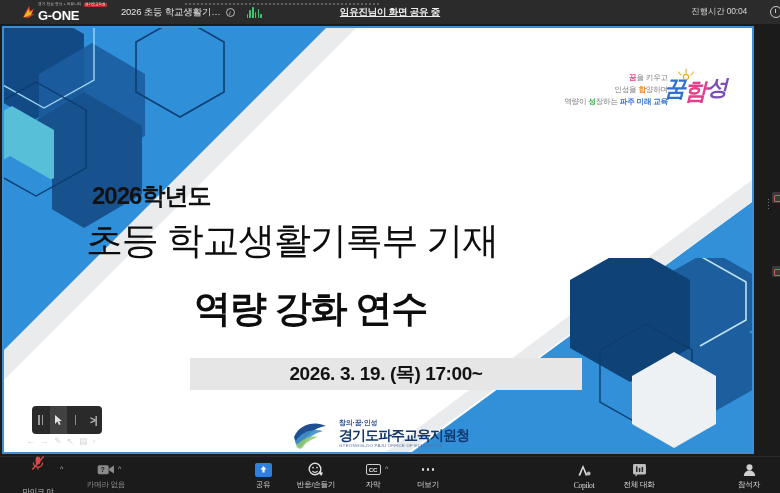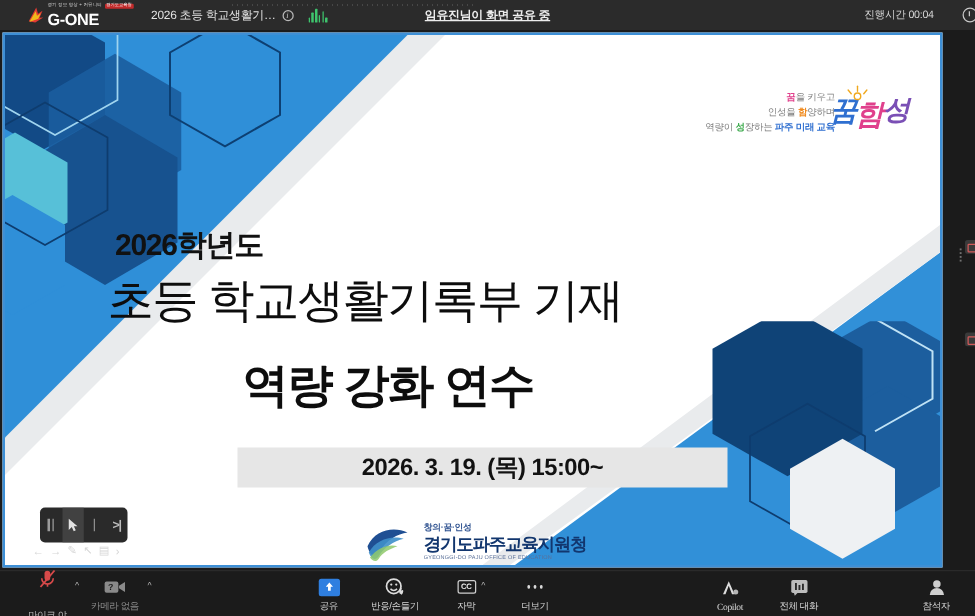--- a/index.html
+++ b/index.html
@@ -338,21 +338,21 @@
               <circle cx="22" cy="9" r="2.6" fill="none" stroke="#f0a81d" stroke-width="1.1"></circle>
             </svg>
           </div>
         </div>
 
         <div class="t-year">2026학년도</div>
         <div class="t-main1">초등 학교생활기록부 기재</div>
         <div class="t-main2">역량 강화 연수</div>
 
         <div class="date-band">
-          <span>2026. 3. 19. (목) 15:00~</span>
+          <span>2026. 3. 19. (목) 17:00~</span>
         </div>
 
         <div class="edu-logo">
           <div class="edu-mark">
             <svg width="40" height="34" viewBox="0 0 40 34">
               <path d="M2 20 C8 6, 24 4, 34 9 C26 10, 17 15, 12 24 C8 30, 4 28, 2 20 Z" fill="#1f4f93"></path>
               <path d="M3 25 C9 14, 22 11, 31 14 C23 16, 15 21, 11 28 C8 32, 5 30, 3 25 Z" fill="#3f8fca" opacity=".9"></path>
               <path d="M4 29 C10 21, 19 18, 26 20 C20 22, 14 25, 11 30 C9 33, 6 32, 4 29 Z" fill="#8fc96b" opacity=".85"></path>
             </svg>
           </div>
@@ -410,21 +410,21 @@
           <rect x="4.6" y="1.5" width="4.6" height="8" rx="2.3" fill="#d84a4a"></rect>
           <path d="M2.4 7.6 a4.6 4.6 0 0 0 9.2 0" fill="none" stroke="#d84a4a" stroke-width="1.3"></path>
           <line x1="7" y1="12" x2="7" y2="14.4" stroke="#d84a4a" stroke-width="1.3"></line>
           <line x1="1.4" y1="14.6" x2="12.6" y2="1.4" stroke="#d84a4a" stroke-width="1.5"></line>
         </svg>
       </div>
       <div class="lbl">마이크 야</div>
     </div>
     <div class="caret" style="left:60px;">^</div>
 
-    <div class="tool" style="left:64px;">
+    <div class="tool" style="left:78px;">
       <div class="glyph">
         <svg width="18" height="13" viewBox="0 0 18 13">
           <rect x="0.7" y="2.2" width="11" height="9" rx="1.6" fill="#8a8a8a"></rect>
           <path d="M12.2 5.6 L17 2.6 L17 10.6 L12.2 7.6 Z" fill="#8a8a8a"></path>
           <text x="3.4" y="9.4" font-size="7" font-family="'Liberation Sans',sans-serif" fill="#1b1b1b" font-weight="bold">?</text>
         </svg>
       </div>
       <div class="lbl dim">카메라 없음</div>
     </div>
     <div class="caret" style="left:118px;">^</div>

